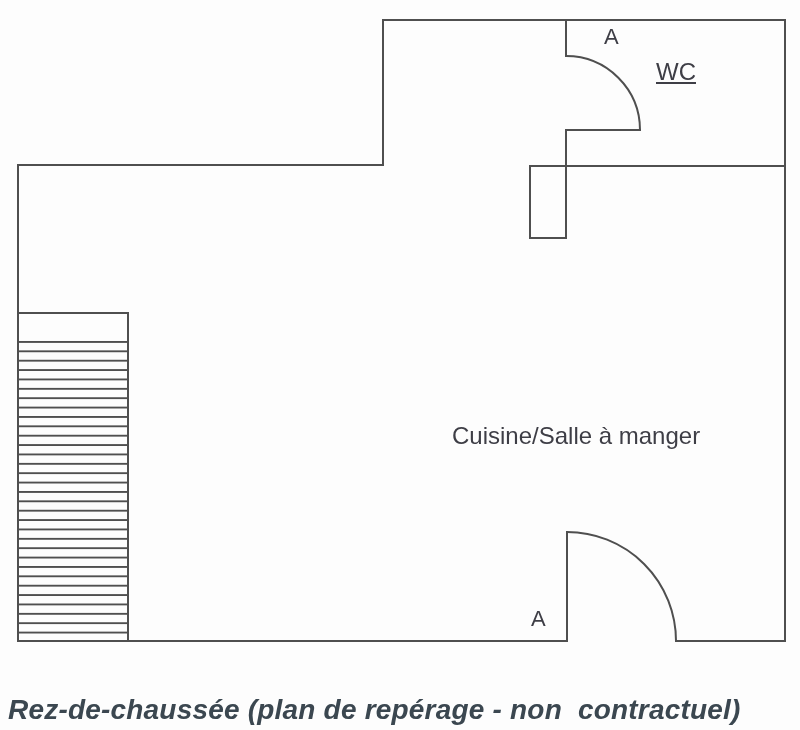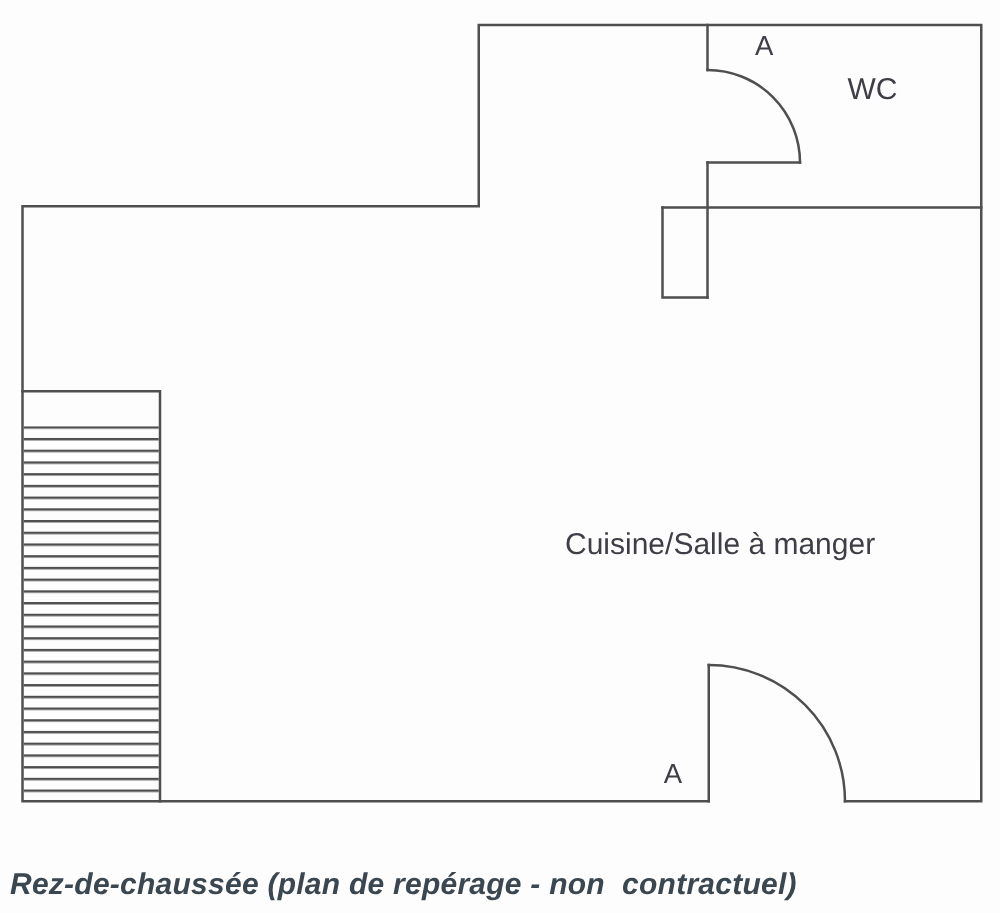--- a/index.html
+++ b/index.html
@@ -28,21 +28,21 @@
     color:var(--label);
     white-space:nowrap;
     line-height:1;
   }
   .door-label{font-size:22px;}
   .wc-label{font-size:24px;}
   .room-label{font-size:24px;}
   .plan-caption{
     position:absolute;
     left:8px;top:694px;
-    font-size:24px;
+    font-size:28px;
     font-style:italic;
     font-weight:600;
     color:var(--caption);
     white-space:pre;
     letter-spacing:0.2px;
   }
 </style>
 </head>
 <body>
 
@@ -69,19 +69,19 @@
   <path d="M567 532 V641"></path>
   <path d="M567 532 A109 109 0 0 1 676 641"></path>
 
   <path d="M18 313 H128 V641"></path>
 
   <rect x="19" y="341" width="108" height="300" fill="url(#treads)" stroke="none"></rect>
 </svg>
 
 <div class="plan-label door-label" style="left:604px;top:26px;">A</div>
 
-<div class="plan-label wc-label" style="left:678px;top:60px;">WC</div>
+<div class="plan-label wc-label" style="left:656px;top:60px;text-decoration:underline;">WC</div>
 
 <div class="plan-label room-label" style="left:424px;top:424px;margin-left:28px;">Cuisine/Salle à manger</div>
 
 <div class="plan-label door-label" style="left:531px;top:608px;">A</div>
 
 <div class="plan-caption">Rez-de-chaussée (plan de repérage - non  contractuel)</div>
 
 </body></html>

